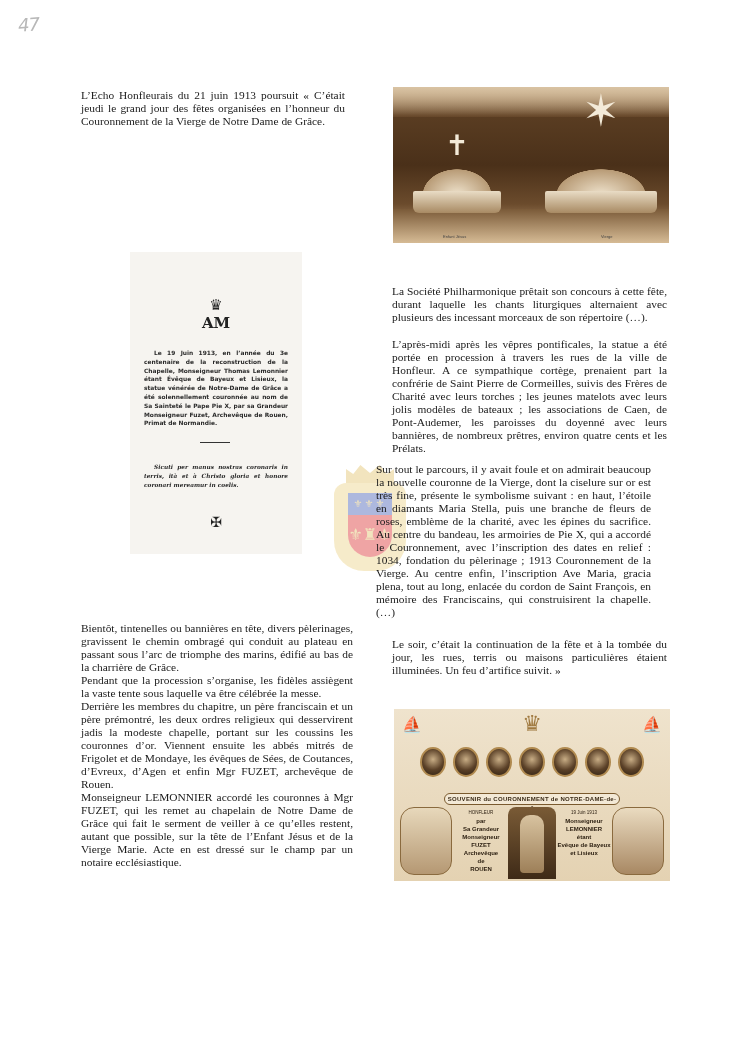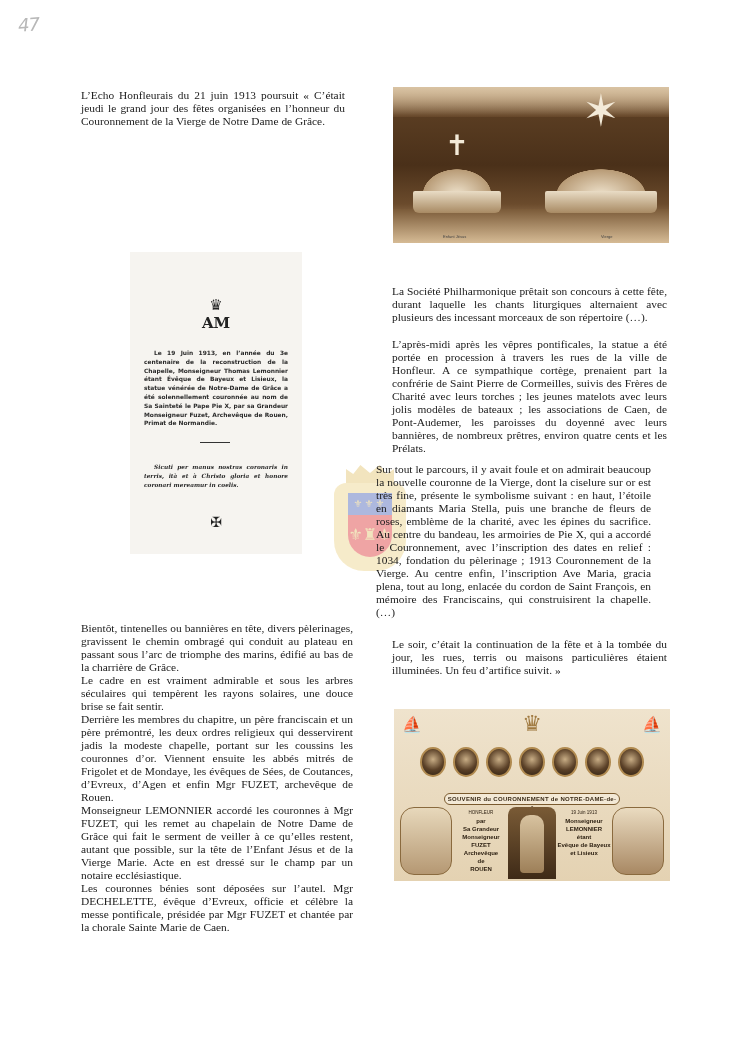--- a/index.html
+++ b/index.html
@@ -165,24 +165,23 @@
 
 <div id="col-right-c" class="text-block">
   <p>Sur tout le parcours, il y avait foule et on admirait beaucoup la nouvelle couronne de la Vierge, dont la ciselure sur or est très fine, présente le symbolisme suivant : en haut, l’étoile en diamants Maria Stella, puis une branche de fleurs de roses, emblème de la charité, avec les épines du sacrifice. Au centre du bandeau, les armoiries de Pie X, qui a accordé le Couronnement, avec l’inscription des dates en relief : 1034, fondation du pèlerinage ; 1913 Couronnement de la Vierge. Au centre enfin, l’inscription Ave Maria, gracia plena, tout au long, enlacée du cordon de Saint François, en mémoire des Franciscains, qui construisirent la chapelle. (…)</p>
 </div>
 <div id="col-right-d" class="text-block">
   <p>Le soir, c’était la continuation de la fête et à la tombée du jour, les rues, terris ou maisons particulières étaient illuminées. Un feu d’artifice suivit. »</p>
 </div>
 
 <div id="col-left-bottom" class="text-block">
   <p>Bientôt, tintenelles ou bannières en tête, divers pèlerinages, gravissent le chemin ombragé qui conduit au plateau en passant sous l’arc de triomphe des marins, édifié au bas de la charrière de Grâce.</p>
-  <p>Le cadre en est vraiment admirable et sous les arbres séculaires qui tempèrent les rayons solaires, une douce brise se fait sentir.</p>
+  <p>Pendant que la procession s’organise, les fidèles assiègent la vaste tente sous laquelle va être célébrée la messe.</p>
   <p>Derrière les membres du chapitre, un père franciscain et un père prémontré, les deux ordres religieux qui desservirent jadis la modeste chapelle, portant sur les coussins les couronnes d’or. Viennent ensuite les abbés mitrés de Frigolet et de Mondaye, les évêques de Sées, de Coutances, d’Evreux, d’Agen et enfin Mgr FUZET, archevêque de Rouen.</p>
   <p>Monseigneur LEMONNIER accordé les couronnes à Mgr FUZET, qui les remet au chapelain de Notre Dame de Grâce qui fait le serment de veiller à ce qu’elles restent, autant que possible, sur la tête de l’Enfant Jésus et de la Vierge Marie. Acte en est dressé sur le champ par un notaire ecclésiastique.</p>
-  <p>Les couronnes bénies sont déposées sur l’autel. Mgr DECHELETTE, évêque d’Evreux, officie et célèbre la messe pontificale, présidée par Mgr FUZET et chantée par la chorale Sainte Marie de Caen.</p>
 </div>
 
 <div class="postcard">
   <div class="pc-ship left">⛵</div>
   <div class="pc-topcrown">♛</div>
   <div class="pc-ship right">⛵</div>
   <div class="pc-portraits">
     <div class="pc-portrait"></div>
     <div class="pc-portrait"></div>
     <div class="pc-portrait"></div>

